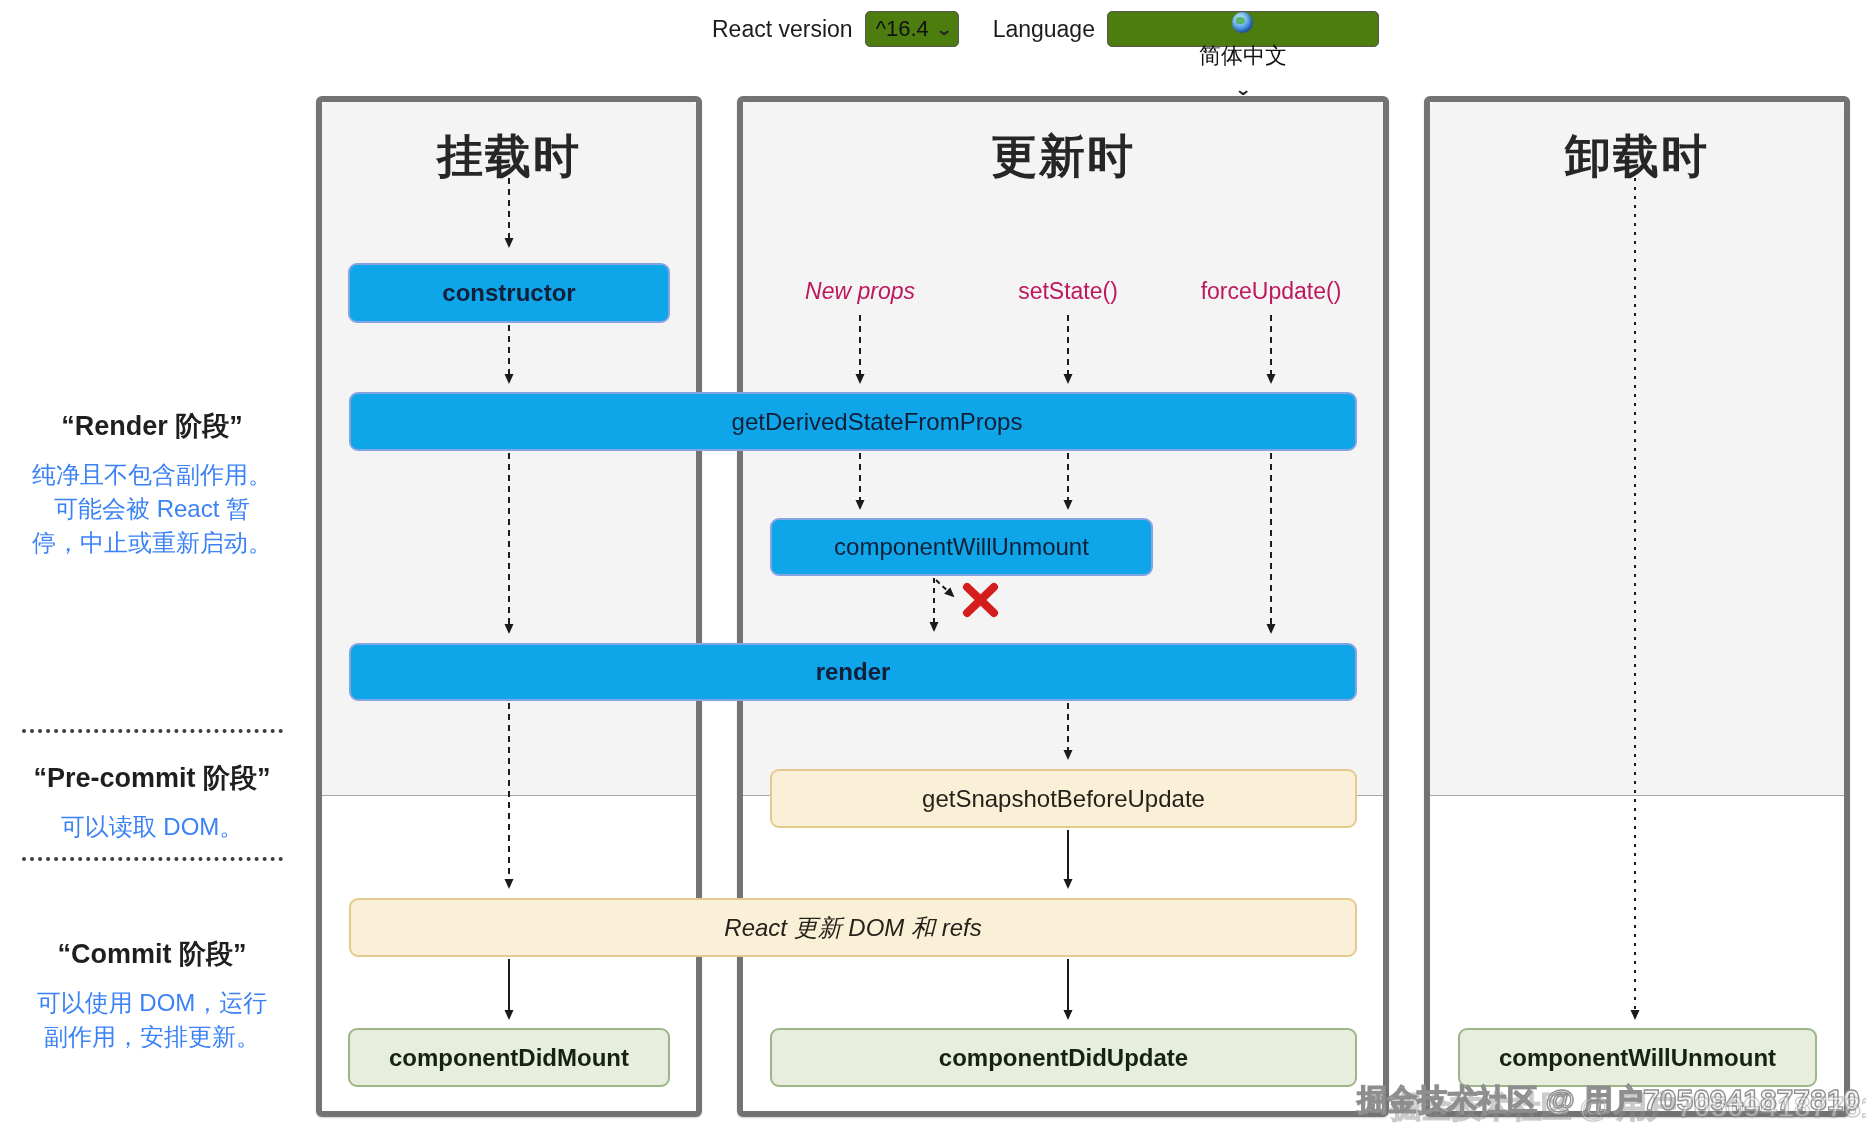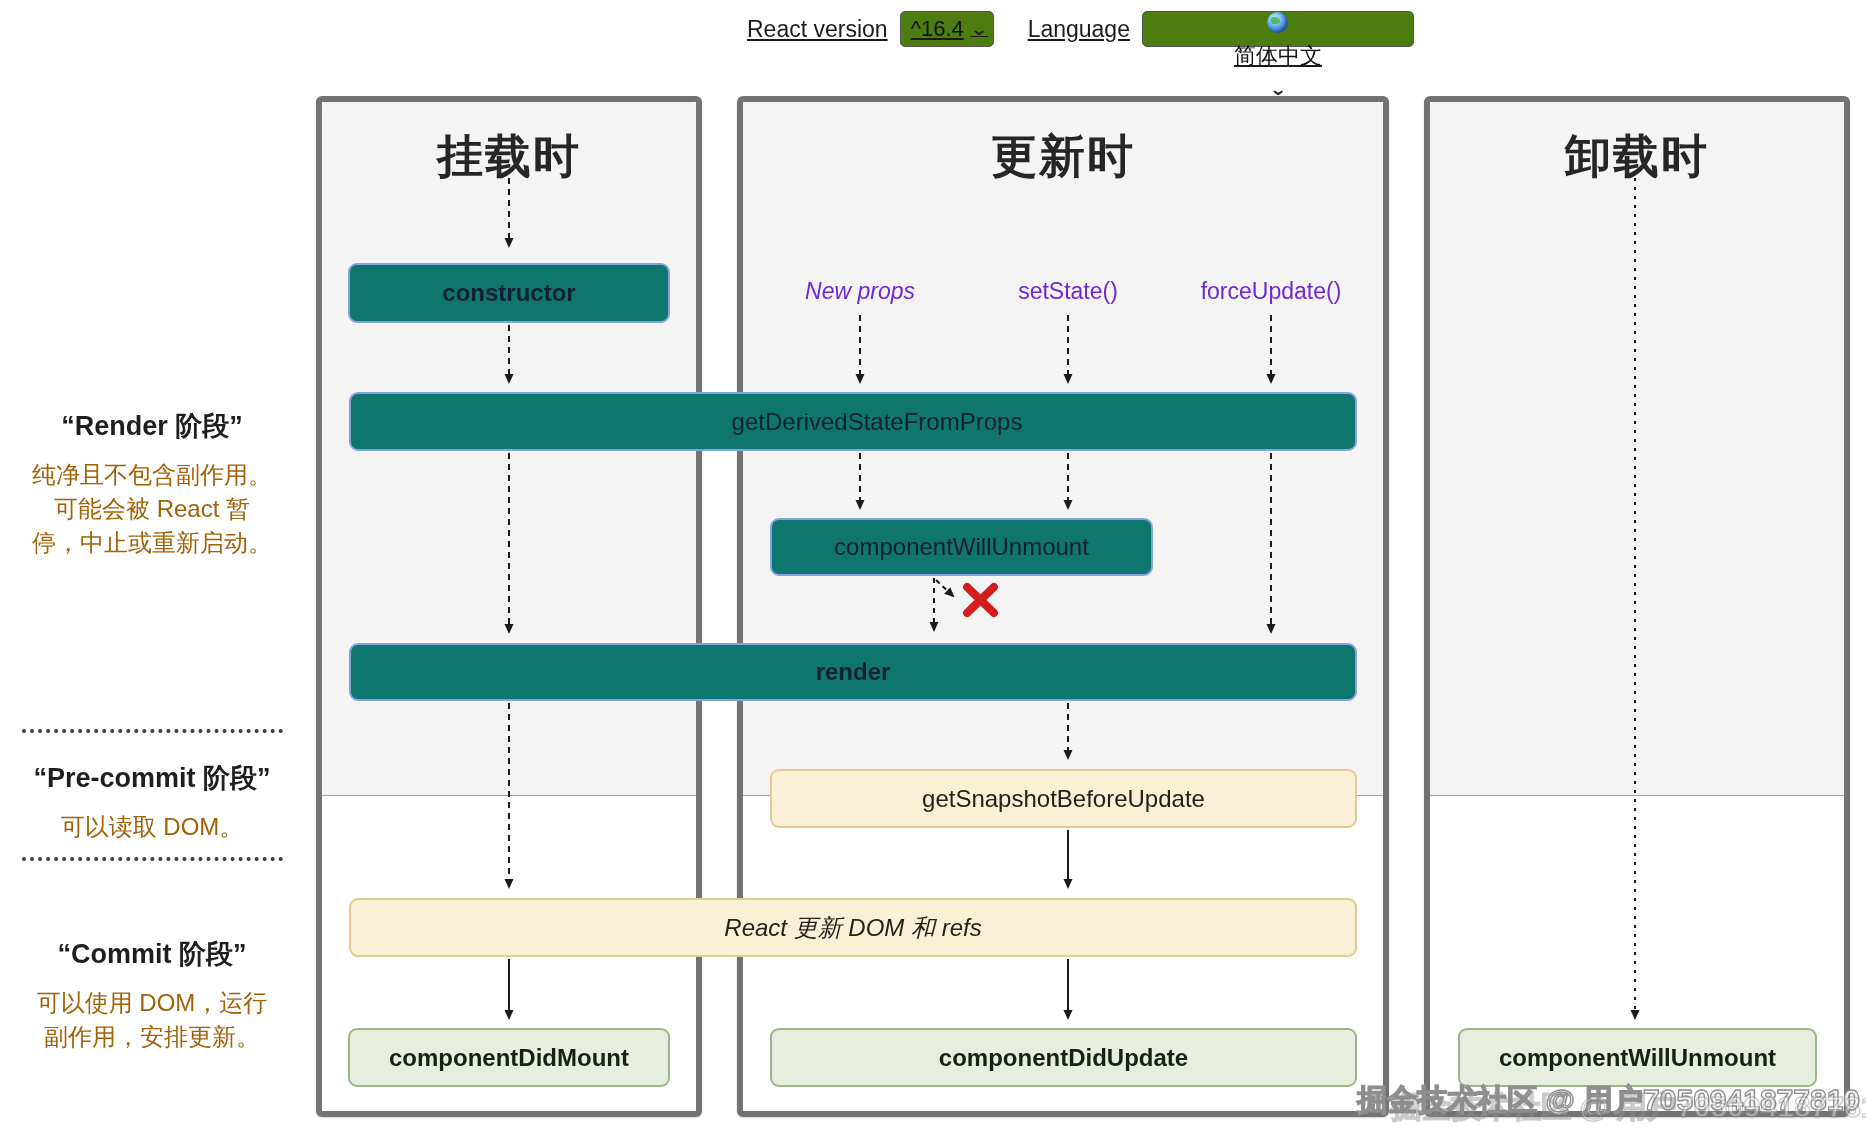--- a/index.html
+++ b/index.html
@@ -1,50 +1,50 @@
 <!DOCTYPE html>
 <html><head>
 <meta charset="utf-8">
 <style>
   * { margin:0; padding:0; box-sizing:border-box; }
   html,body { background:#ffffff; }
   body { font-family:"Liberation Sans","DejaVu Sans",sans-serif; color:#222; }
   #stage { position:relative; width:1866px; height:1127px; background:#fff; overflow:hidden; }
 
   
-  .topbar { position:absolute; top:8px; left:747px; height:42px; display:flex; align-items:center; gap:12px; font-size:23px; color:#1c1c1c;text-decoration:underline; }
+  .topbar { position:absolute; top:8px; left:712px; height:42px; display:flex; align-items:center; gap:12px; font-size:23px; color:#1c1c1c; }
   .ctl-label { white-space:nowrap; }
   .selectbox { display:flex; align-items:center; gap:8px; background:#4d7c0f; border:1.5px solid #555; border-radius:5px; height:36px; padding:0 10px; font-size:22px; color:#111; cursor:pointer; }
   .selectbox .chev { font-size:17px; color:#222; transform:scaleX(1.25); font-weight:bold; }
   .sel-version { width:94px; justify-content:space-between; margin-right:22px; }
   .sel-lang { width:272px;flex-direction:column; }
   .sel-lang .lbl { flex:1 1 auto; }
   .globe { width:21px; height:21px; border-radius:50%; flex:0 0 auto;
            background: radial-gradient(circle at 38% 32%, #9fd4f2 0 18%, #3f8fe0 55%, #1d5cb8 100%);
            box-shadow: inset -2px -2px 3px rgba(0,0,40,.35); position:relative; }
   .globe::after { content:""; position:absolute; left:4px; top:5px; width:9px; height:7px; border-radius:45% 60% 50% 40%; background:#4caf50; opacity:.85; }
 
   
   .phase-block { position:absolute; left:20px; width:264px; text-align:center; color:#2e2e2e; }
   .phase-title { font-weight:bold; font-size:27px; color:#1f1f1f; margin-bottom:14px; }
-  .phase-desc { font-size:24px; line-height:34px; color:#a16207; }
+  .phase-desc { font-size:24px; line-height:34px; color:#3b82f6; }
   .dotted-sep { position:absolute; left:22px; width:261px; border-top:4px dotted #3c3c3c; }
 
   
   .panel { position:absolute; top:96px; height:1021px; background:#fff; border:6px solid #737373; border-radius:6px; box-shadow:0 1px 2px rgba(0,0,0,.18); }
   .panel .grayzone { position:absolute; left:0; right:0; top:0; height:694px; background:#f4f4f4; border-bottom:1px solid #a6a6a6; border-radius:5px 5px 0 0; }
   .panel-title { position:absolute; top:24px; left:0; right:0; text-align:center; font-size:46px; font-weight:bold; color:#262626; letter-spacing:2px; }
 
   
-  .trigger { position:absolute; top:278px; transform:translateX(-50%); font-size:23px; color:#6d28d9; white-space:nowrap; }
+  .trigger { position:absolute; top:278px; transform:translateX(-50%); font-size:23px; color:#be185d; white-space:nowrap; }
   .trigger.italic { font-style:italic; }
 
   
   .node { position:absolute; display:flex; align-items:center; justify-content:center; border-radius:9px; font-size:24px; white-space:nowrap; cursor:pointer; }
-  .node.blue  { background:#0f766e; border:2px solid #84a3e2; color:#121f38; }
+  .node.blue  { background:#0ea5e9; border:2px solid #84a3e2; color:#121f38; }
   .node.yellow{ background:#faf0d7; border:2px solid #e5ca8d; color:#24221a; }
   .node.green { background:#e7eedd; border:2px solid #9db687; color:#15230f; }
   .node.bold  { font-weight:bold; }
   .node.italic{ font-style:italic; }
 
   
   #arrows { position:absolute; left:0; top:0; pointer-events:none; }
 
   
   .watermark { position:absolute; top:1080px; right:6px; font-size:30px; font-weight:bold; white-space:nowrap;

